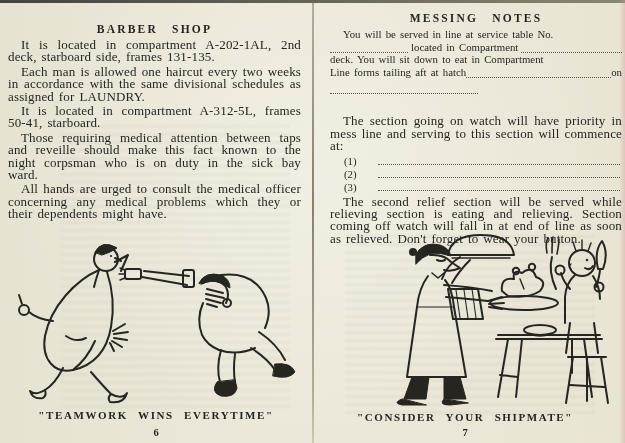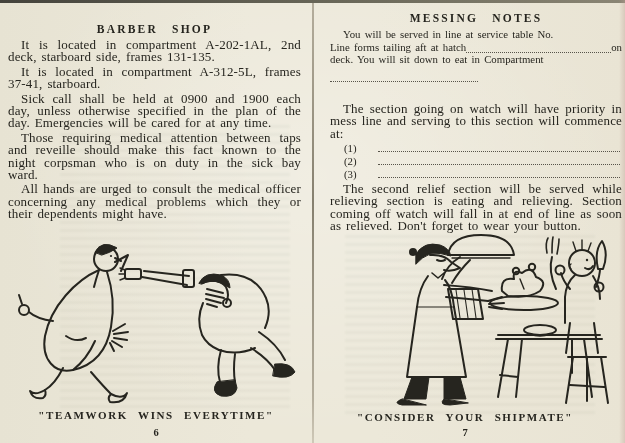--- a/index.html
+++ b/index.html
@@ -46,22 +46,22 @@
   <div class="top-edge"></div>
   <div class="right-edge"></div>
   <div class="gutter"></div>
 
   <div class="bleed" style="left:60px;top:120px;width:230px;height:290px;"></div>
   <div class="bleed" style="left:345px;top:230px;width:250px;height:185px;"></div>
 
   <div class="page page-left">
     <div class="heading">BARBER SHOP</div>
     <p class="para">It is located in compartment A-202-1AL, 2nd deck, starboard side, frames 131-135.</p>
-    <p class="para">It is located in compartment A-312-5L, frames 37-41, starboard.</p>
-    <p class="para">Sick call shall be held at 0900 and 1900 each day, unless otherwise specified in the plan of the day. Emergencies will be cared for at any time.</p>
+    <p class="para">Each man is allowed one haircut every two weeks in accordance with the same divisional schedules as assigned for LAUNDRY.</p>
+    <p class="para">It is located in compartment A-312-5L, frames 50-41, starboard.</p>
     <p class="para">Those requiring medical attention between taps and reveille should make this fact known to the night corpsman who is on duty in the sick bay ward.</p>
     <p class="para">All hands are urged to consult the medical officer concerning any medical problems which they or their dependents might have.</p>
   </div>
 
   <div class="illo illo-left">
     <svg width="300" height="176" viewBox="0 0 300 176">
       <g stroke="#26251f" stroke-width="2" fill="none" stroke-linecap="round" stroke-linejoin="round">
 
         <circle cx="100" cy="28" r="12"></circle>
         <path d="M89,21 Q96,8 111,17 Q104,22 96,24 Z" fill="#26251f" stroke-width="1"></path>
@@ -103,27 +103,32 @@
 
   <div class="caption caption-left">"TEAMWORK WINS EVERYTIME"</div>
   <div class="pagenum pagenum-left">6</div>
 
   <div class="page page-right">
     <div class="heading" style="margin-top:2px">MESSING NOTES</div>
     <div class="form-line">
         <span class="indent">You will be served in line at service table No.</span>
       </div>
     <div class="form-line">
+      <span class="leader" style="width:78px"></span>
+      <span style="padding:0 3px">located in Compartment</span>
+      <span class="leader grow"></span>
+    </div>
+    <div class="form-line">
+        <span>deck. You will sit down to eat in Compartment</span>
+      </div>
+    <div class="form-line">
       <span>Line forms tailing aft at hatch</span>
       <span class="leader grow"></span>
       <span>on</span>
     </div>
-    <div class="form-line">
-        <span>deck. You will sit down to eat in Compartment</span>
-      </div>
     <div class="form-line" style="margin-top:6px">
         <span class="leader" style="width:148px"></span>
       </div>
     <p class="para" style="margin-top:21px">The section going on watch will have priority in mess line and serving to this section will commence at:</p>
     <div class="numbered-row">
         <span class="num">(1)</span>
         <span class="leader grow"></span>
       </div>
     <div class="numbered-row">
         <span class="num">(2)</span>

